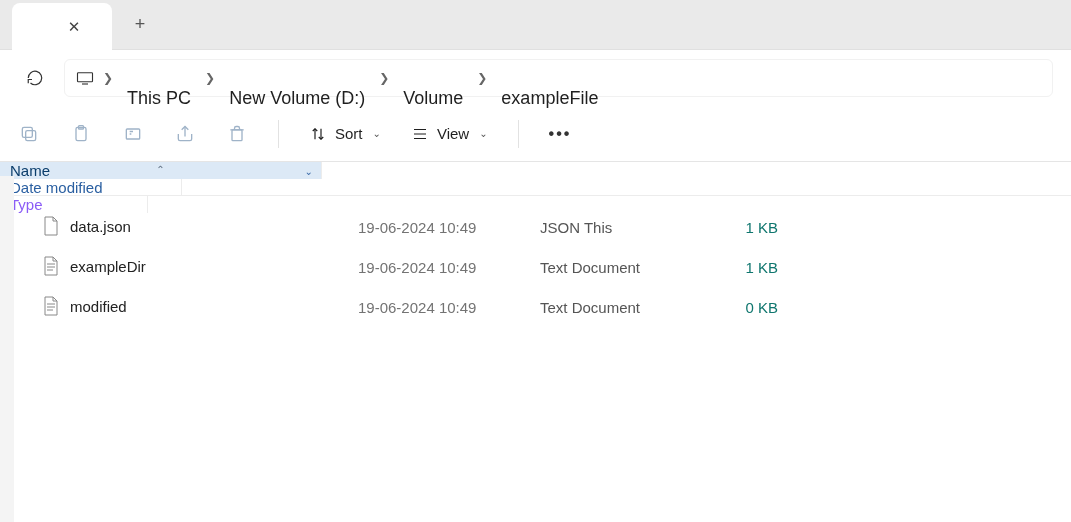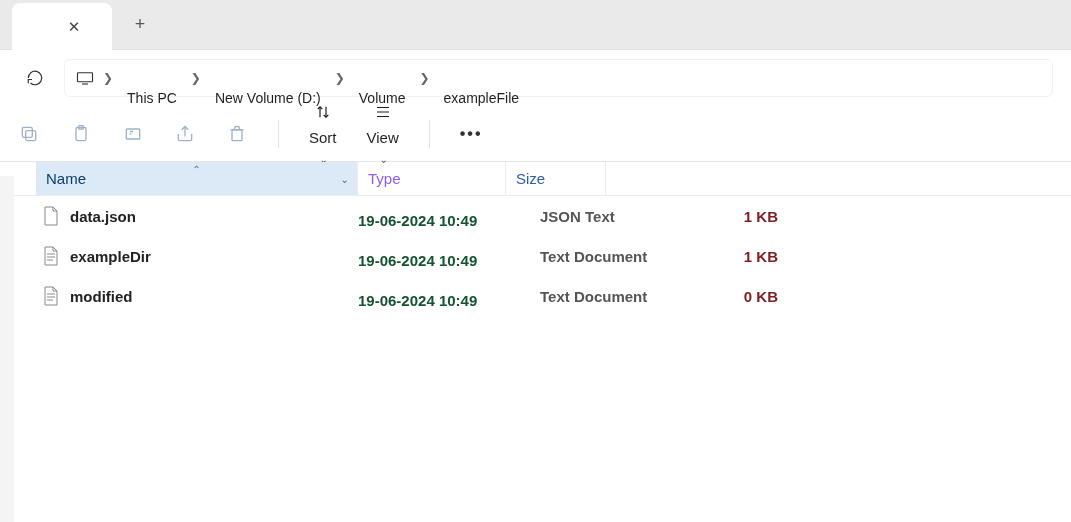--- a/index.html
+++ b/index.html
@@ -69,21 +69,21 @@
     height: 38px;
     border: 1px solid #f1f1f1;
     border-radius: 6px;
     display:flex;
     align-items:center;
     padding: 0 10px;
     gap: 8px;
     color:#1f1f1f;
     background:#fff;
   }
-  .breadcrumb-box .crumb { padding: 4px 6px; font-size:14px;margin-top:40px; }
+  .breadcrumb-box .crumb { padding: 4px 6px; font-size:18px;margin-top:40px; }
   .breadcrumb-box .sep { color:#666; font-size:12px; }
   .pc-icon { width:20px; display:flex; justify-content:center; color:#333; }
 
   
   .toolbar {
     height: 56px;
     display:flex;
     align-items:center;
     padding: 0 18px;
     gap: 30px;
@@ -96,33 +96,34 @@
   .tb-icon {
     width: 22px; height: 22px;
     display:flex;align-items:center;justify-content:center;
     color:#9aa6b2;
   }
   .divider {
     width:1px; height:28px; background:#e2e2e2;
   }
   .tb-labeled {
     display:flex; align-items:center; gap:8px;
-    color:#1f1f1f; font-size:15px;flex-direction:column;
+    color:#1f1f1f; font-size:15px;
   }
   .dropdown-caret { font-size:10px; color:#555; margin-left:2px; }
   .more-dots { letter-spacing:2px; font-weight:bold; color:#333; font-size:16px; }
 
   
   .columns {
     display:flex;
     align-items:stretch;
     height: 34px;
     border-bottom: 1px solid #ececec;
     font-size:15px;
     color:#0a57a3;
+    flex-direction:column;
   }
   .columns .gutter { width: 36px; }
   .col {
     display:flex; align-items:center;
     padding: 0 10px;
     border-right: 1px solid #ececec;
     position:relative;
   }
   .col--name { width: 322px; background:#dce9f6; color:#0a3d6b; }
   .col--date { width: 182px; color:#2a5fa1;}
@@ -134,30 +135,29 @@
   }
   .col .drop-caret {
     position:absolute; right:8px; top:50%; transform:translateY(-50%);
     font-size:10px; color:#3a6aa8;
   }
 
   
   .rows { }
   .row {
     display:flex;
-    align-items:center;
+    align-items:flex-end;
     height: 40px;
     font-size:15px;
-    font-weight:bold;
   }
   .row .gutter { width: 42px; }
   .cell-name { width: 316px; display:flex; align-items:center; gap:10px; color:#222; }
-  .cell-date { width: 182px; color:#14532d;margin-top:8px; }
+  .cell-date { width: 182px; color:#737373;margin-top:8px; }
   .cell-type { width: 148px; color:#555; }
-  .cell-size { width: 100px; color:#7f1d1d; text-align:right; padding-right:10px; }
+  .cell-size { width: 100px; color:#0f766e; text-align:right; padding-right:10px; }
   .file-icon {
     width:18px; height:20px;
     display:flex;align-items:center;justify-content:center;
   }
 
   svg { display:block; }
 
   
   .left-edge {
     position:absolute;
@@ -261,43 +261,43 @@
   </div>
 </div>
 
 <div class="columns">
   <div class="gutter"></div>
   <div class="col col--name">
     <span>Name</span>
     <span class="sort-caret">⌃</span>
     <span class="drop-caret">⌄</span>
   </div>
+  <div class="col col--date">
+    <span>Date modified</span>
+  </div>
   <div class="col col--type">
     <span>Type</span>
-  </div>
-  <div class="col col--size">
-    <span>Size</span>
   </div>
 </div>
 
 <div class="rows">
 
   <div class="row">
     <div class="gutter"></div>
     <div class="cell-name">
       <span class="file-icon">
         <svg width="16" height="20" viewBox="0 0 16 20" fill="none" stroke="#888" stroke-width="1">
             <path d="M2 1h8l4 4v14H2z" fill="#fff"></path>
             <path d="M10 1v4h4"></path>
           </svg>
       </span>
       <span>data.json</span>
     </div>
     <div class="cell-date">19-06-2024 10:49</div>
-    <div class="cell-type">JSON Text</div>
+    <div class="cell-type">JSON This</div>
     <div class="cell-size">1 KB</div>
   </div>
 
   <div class="row">
     <div class="gutter"></div>
     <div class="cell-name">
       <span class="file-icon">
         <svg width="16" height="20" viewBox="0 0 16 20" fill="none" stroke="#888" stroke-width="1">
             <path d="M2 1h8l4 4v14H2z" fill="#fff"></path>
             <path d="M10 1v4h4"></path>

